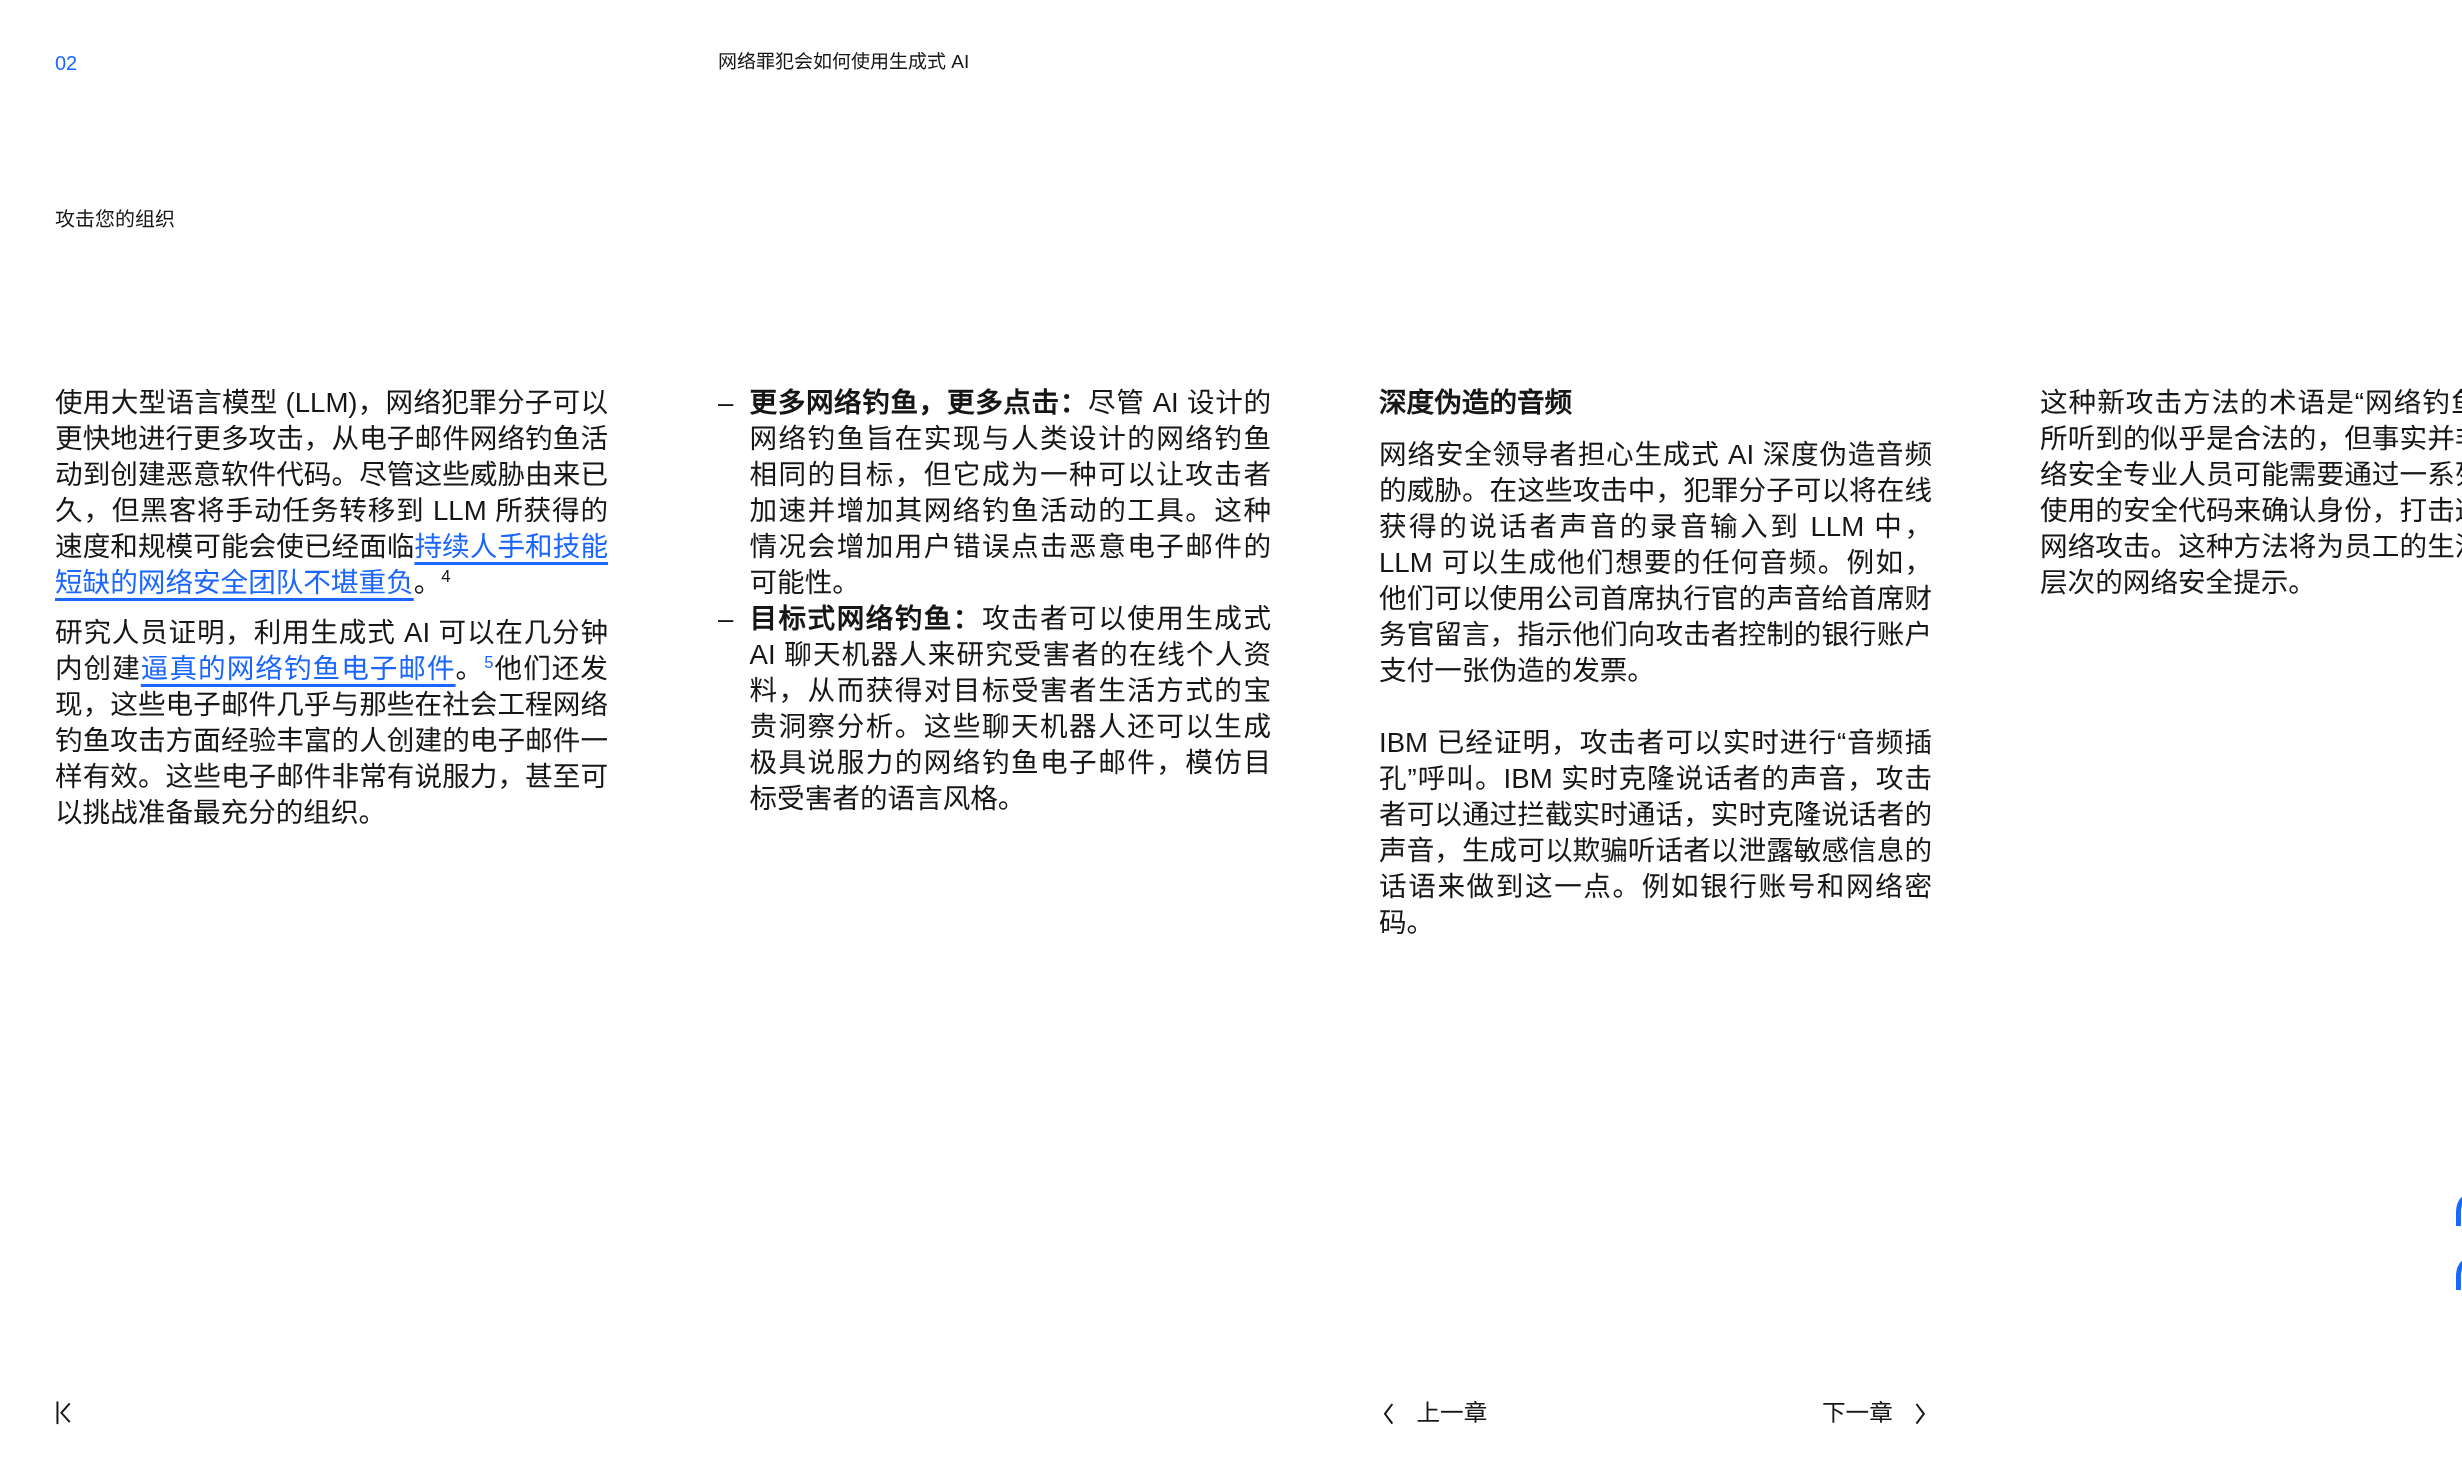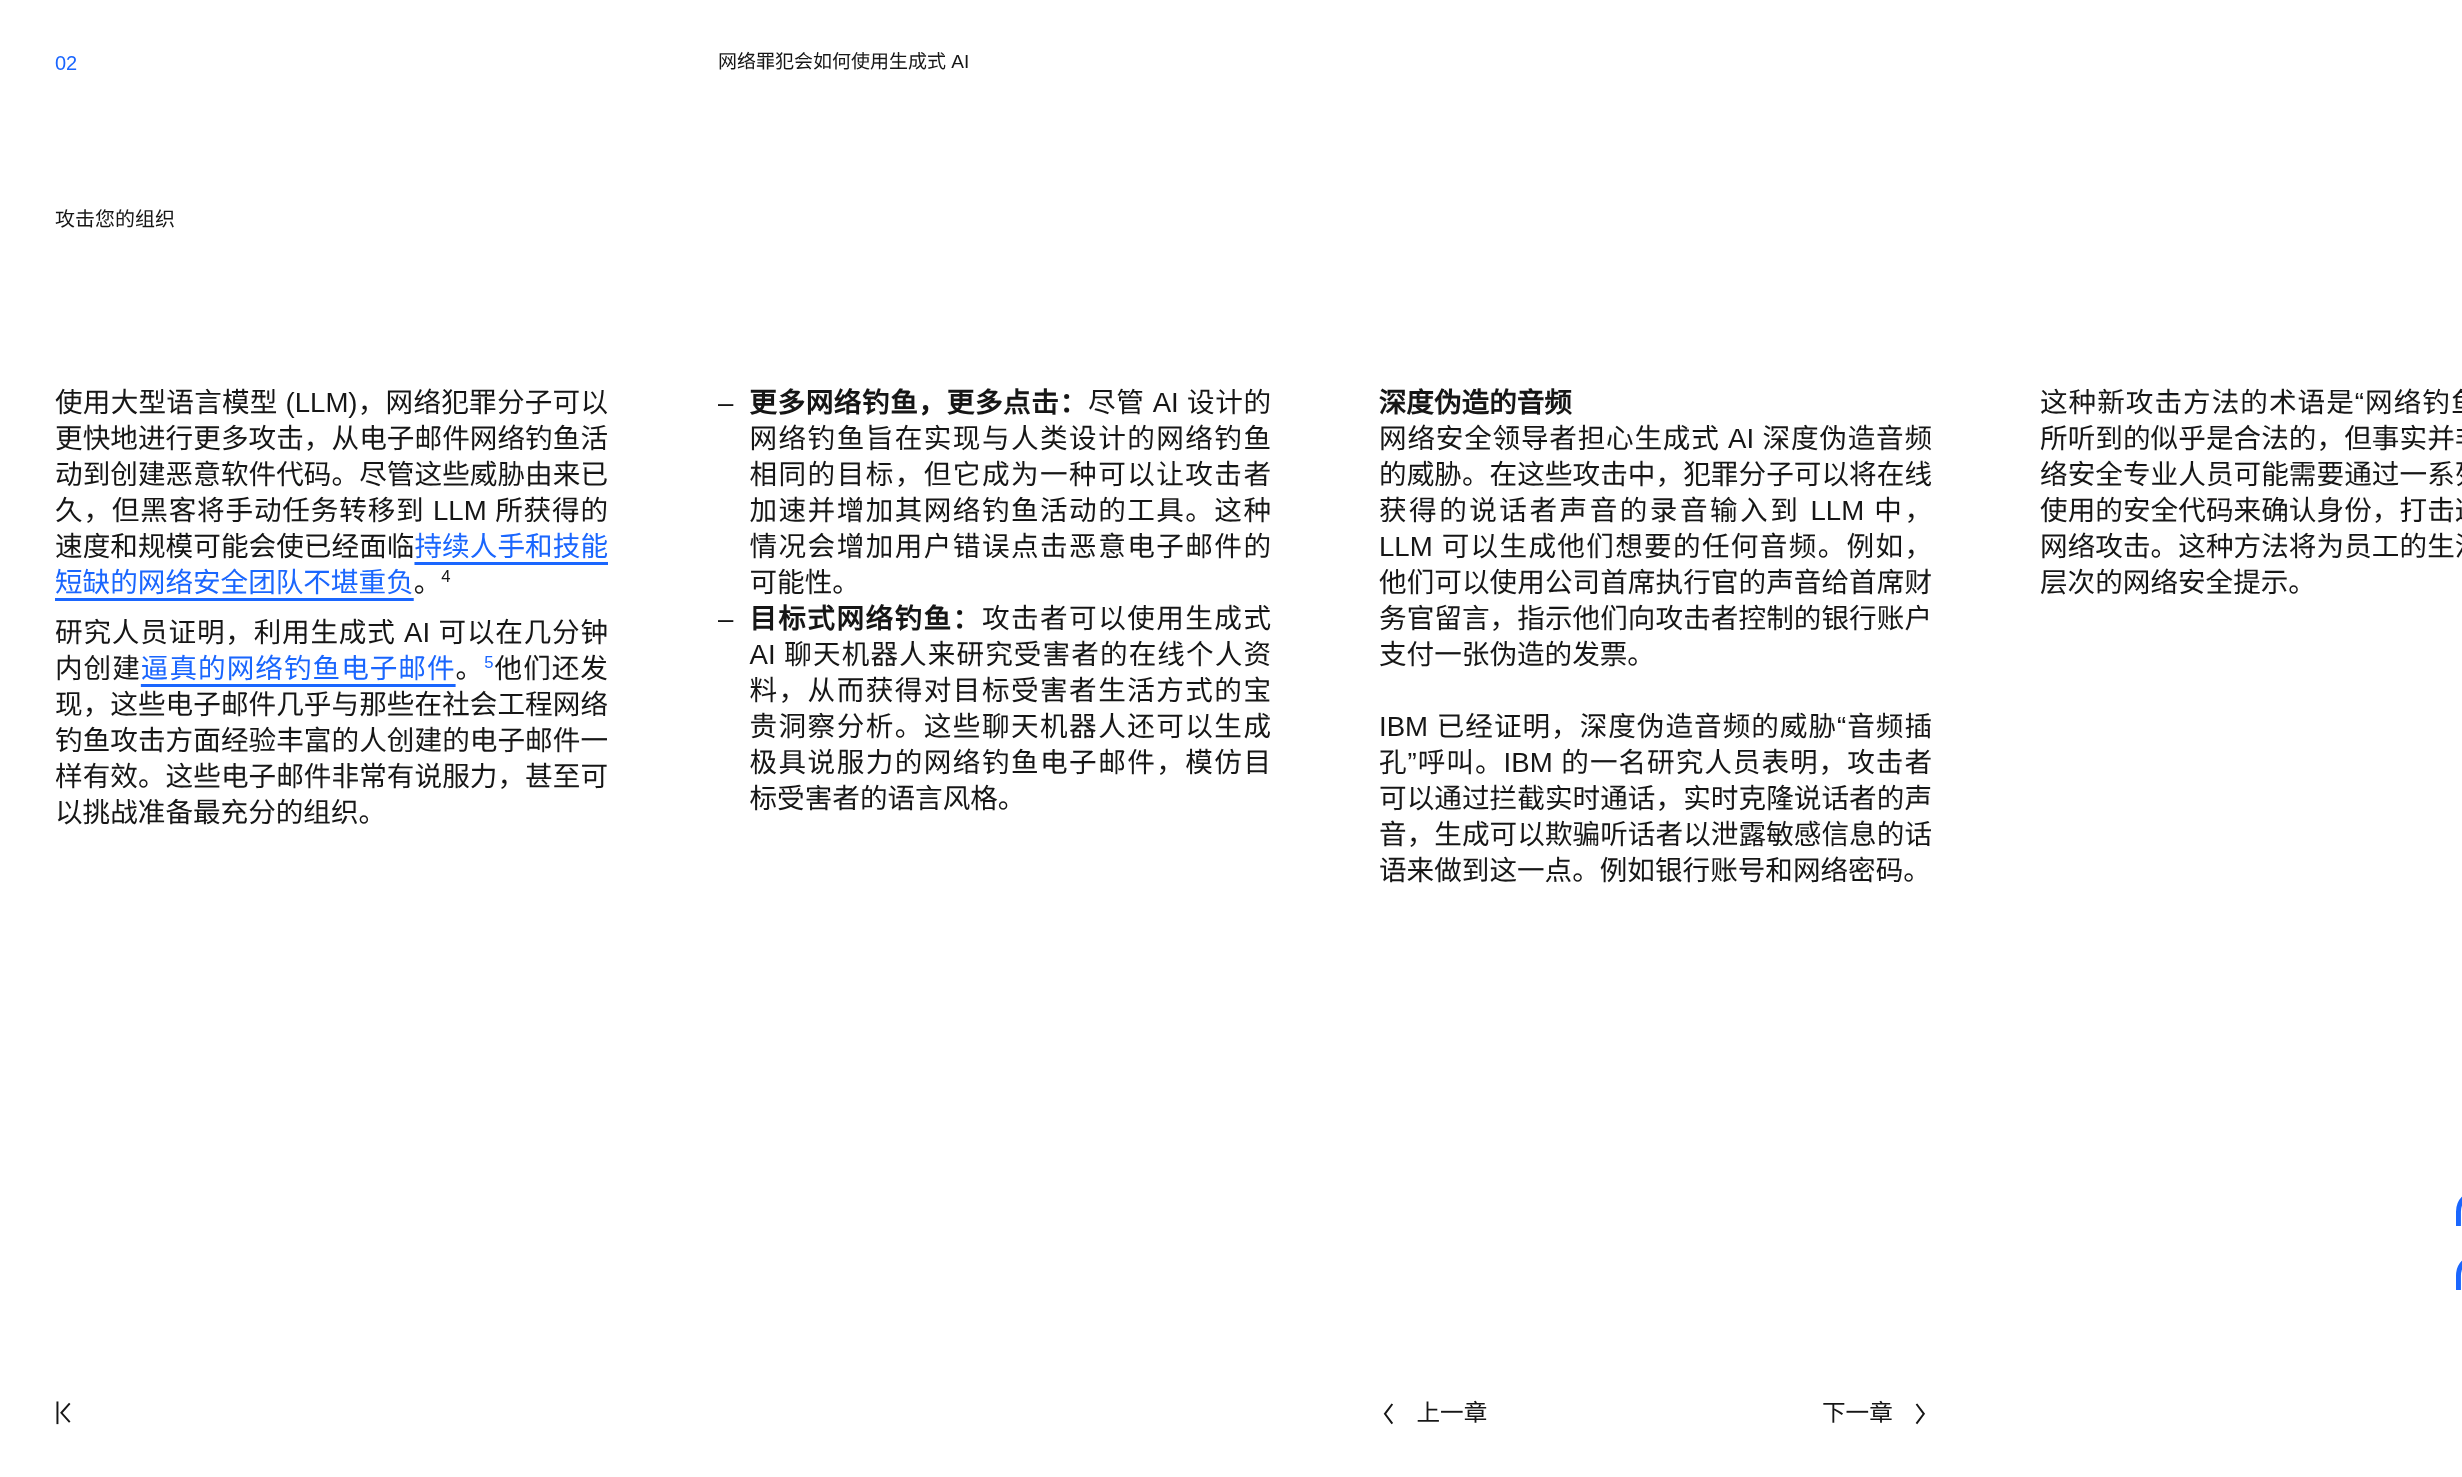--- a/index.html
+++ b/index.html
@@ -126,22 +126,22 @@
     <p class="bullet">
       <span class="dash">–</span><b>更多网络钓鱼，更多点击：</b><span>尽管 AI 设计的网络钓鱼旨在实现与人类设计的网络钓鱼相同的目标，但它成为一种可以让攻击者加速并增加其网络钓鱼活动的工具。这种情况会增加用户错误点击恶意电子邮件的可能性。</span>
     </p>
     <p class="bullet" style="margin-top:0">
       <span class="dash">–</span><b>目标式网络钓鱼：</b><span>攻击者可以使用生成式 AI 聊天机器人来研究受害者的在线个人资料，从而获得对目标受害者生活方式的宝贵洞察分析。这些聊天机器人还可以生成极具说服力的网络钓鱼电子邮件，模仿目标受害者的语言风格。</span>
     </p>
   </div>
 
   <div class="col" id="col-3">
     <p class="heading first">深度伪造的音频</p>
-    <p style="margin-top:0">网络安全领导者担心生成式 AI 深度伪造音频的威胁。在这些攻击中，犯罪分子可以将在线获得的说话者声音的录音输入到 LLM 中，LLM 可以生成他们想要的任何音频。例如，他们可以使用公司首席执行官的声音给首席财务官留言，指示他们向攻击者控制的银行账户支付一张伪造的发票。</p>
-    <p>IBM 已经证明，深度伪造音频的威胁“音频插孔”呼叫。IBM 的一名研究人员表明，攻击者可以通过拦截实时通话，实时克隆说话者的声音，生成可以欺骗听话者以泄露敏感信息的话语来做到这一点。例如银行账号和网络密码。</p>
+    <p style="margin-top:16px">网络安全领导者担心生成式 AI 深度伪造音频的威胁。在这些攻击中，犯罪分子可以将在线获得的说话者声音的录音输入到 LLM 中，LLM 可以生成他们想要的任何音频。例如，他们可以使用公司首席执行官的声音给首席财务官留言，指示他们向攻击者控制的银行账户支付一张伪造的发票。</p>
+    <p>IBM 已经证明，攻击者可以实时进行“音频插孔”呼叫。IBM 实时克隆说话者的声音，攻击者可以通过拦截实时通话，实时克隆说话者的声音，生成可以欺骗听话者以泄露敏感信息的话语来做到这一点。例如银行账号和网络密码。</p>
   </div>
 
   <div class="col" id="col-4">
     <p>这种新攻击方法的术语是“网络钓鱼 3.0”，您所听到的似乎是合法的，但事实并非如此。网络安全专业人员可能需要通过一系列个人之间使用的安全代码来确认身份，打击这种形式的网络攻击。这种方法将为员工的生活增加更多层次的网络安全提示。</p>
   </div>
 
   <svg class="people-icon" viewBox="0 0 268 262" aria-hidden="true">
     <g fill="none" stroke="#1a66fe" stroke-width="10">
       <path d="M7 130 V101 C7 77 24 67 36 62 A26.5 26.5 0 1 1 56 62 C68 67 85 77 85 101 V130"></path>
       <path d="M95 130 V101 C95 77 112 67 124 62 A26.5 26.5 0 1 1 144 62 C156 67 173 77 173 101 V130"></path>

